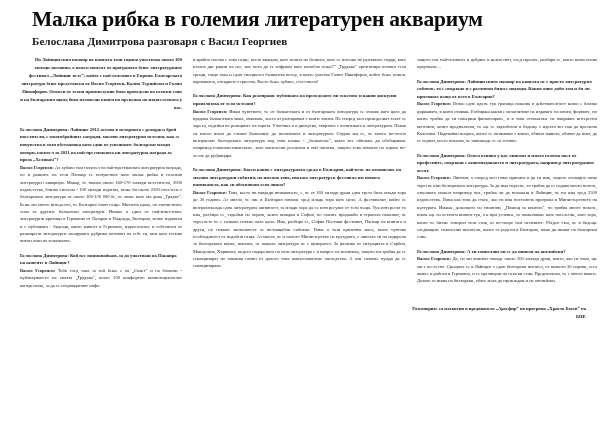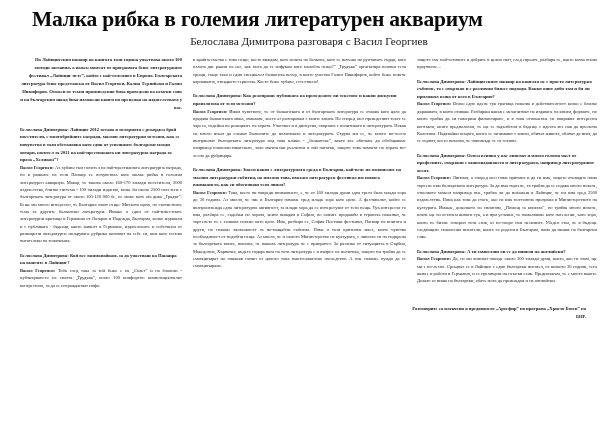--- a/index.html
+++ b/index.html
@@ -30,25 +30,24 @@
     font-size: 21.5px;
     font-weight: bold;
     letter-spacing: -0.2px;
     line-height: 1.05;
     margin: 2px 0 0 12px;
     color: #0a0a0a;
     white-space: nowrap;
   }
   .subhead {
     font-size: 11.2px;
-    font-weight: normal;
+    font-weight: bold;
     line-height: 1.1;
     margin: 4px 0 0 12px;
     color: #1a1a1a;
-    text-align: center;
   }
 
   .rule {
     height: 0;
     border-top: 0px solid transparent;
     margin: 7px 0 0 0;
   }
 
   
   .columns {

